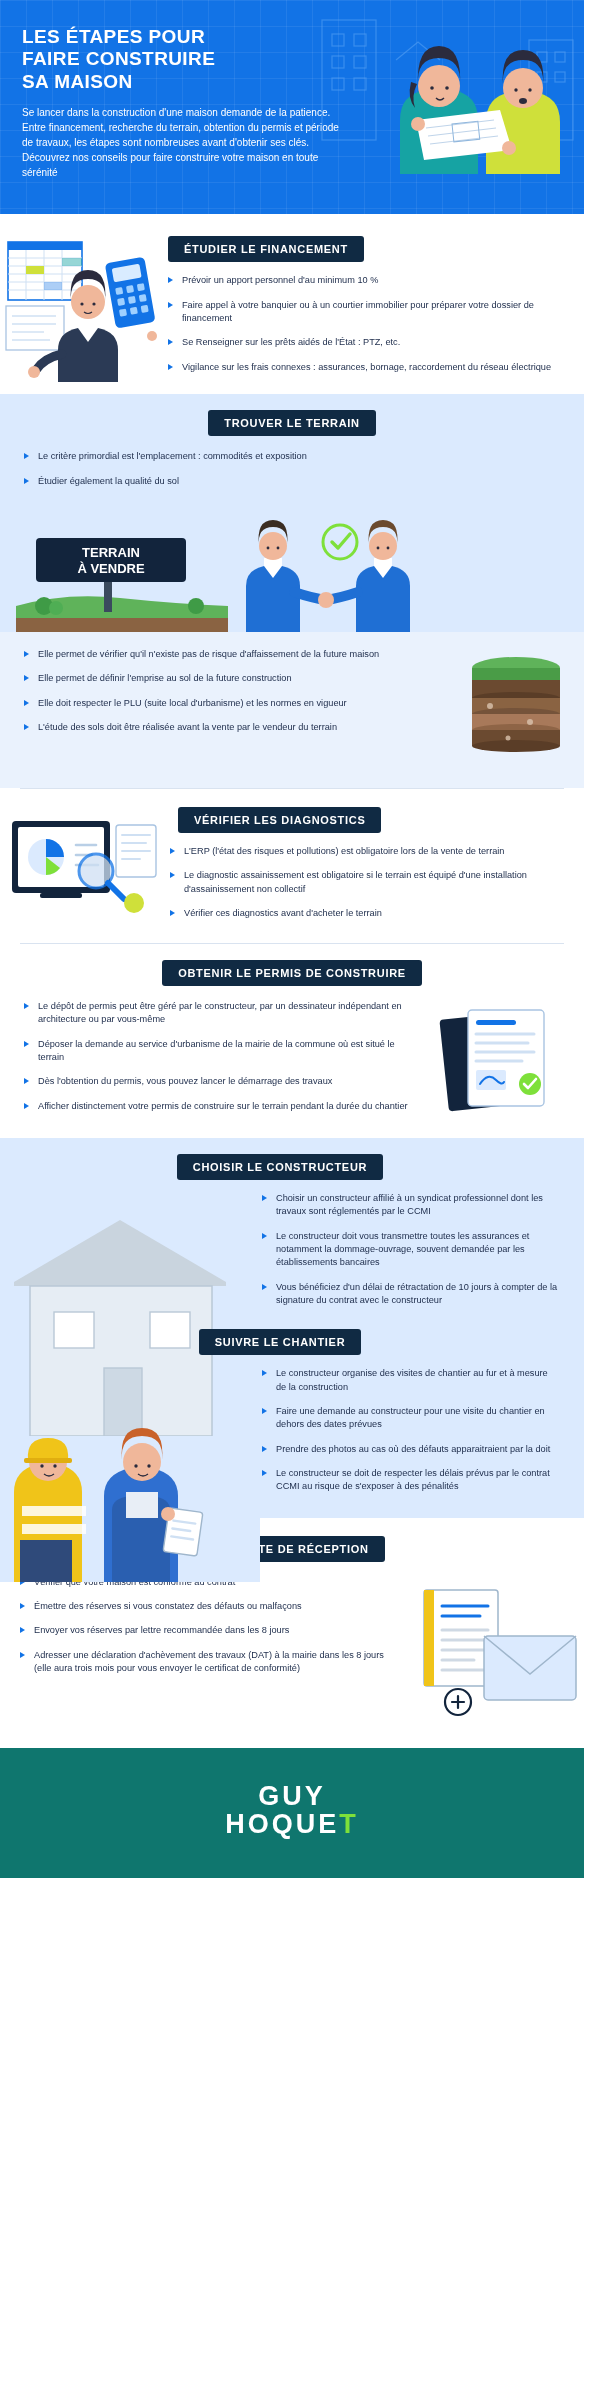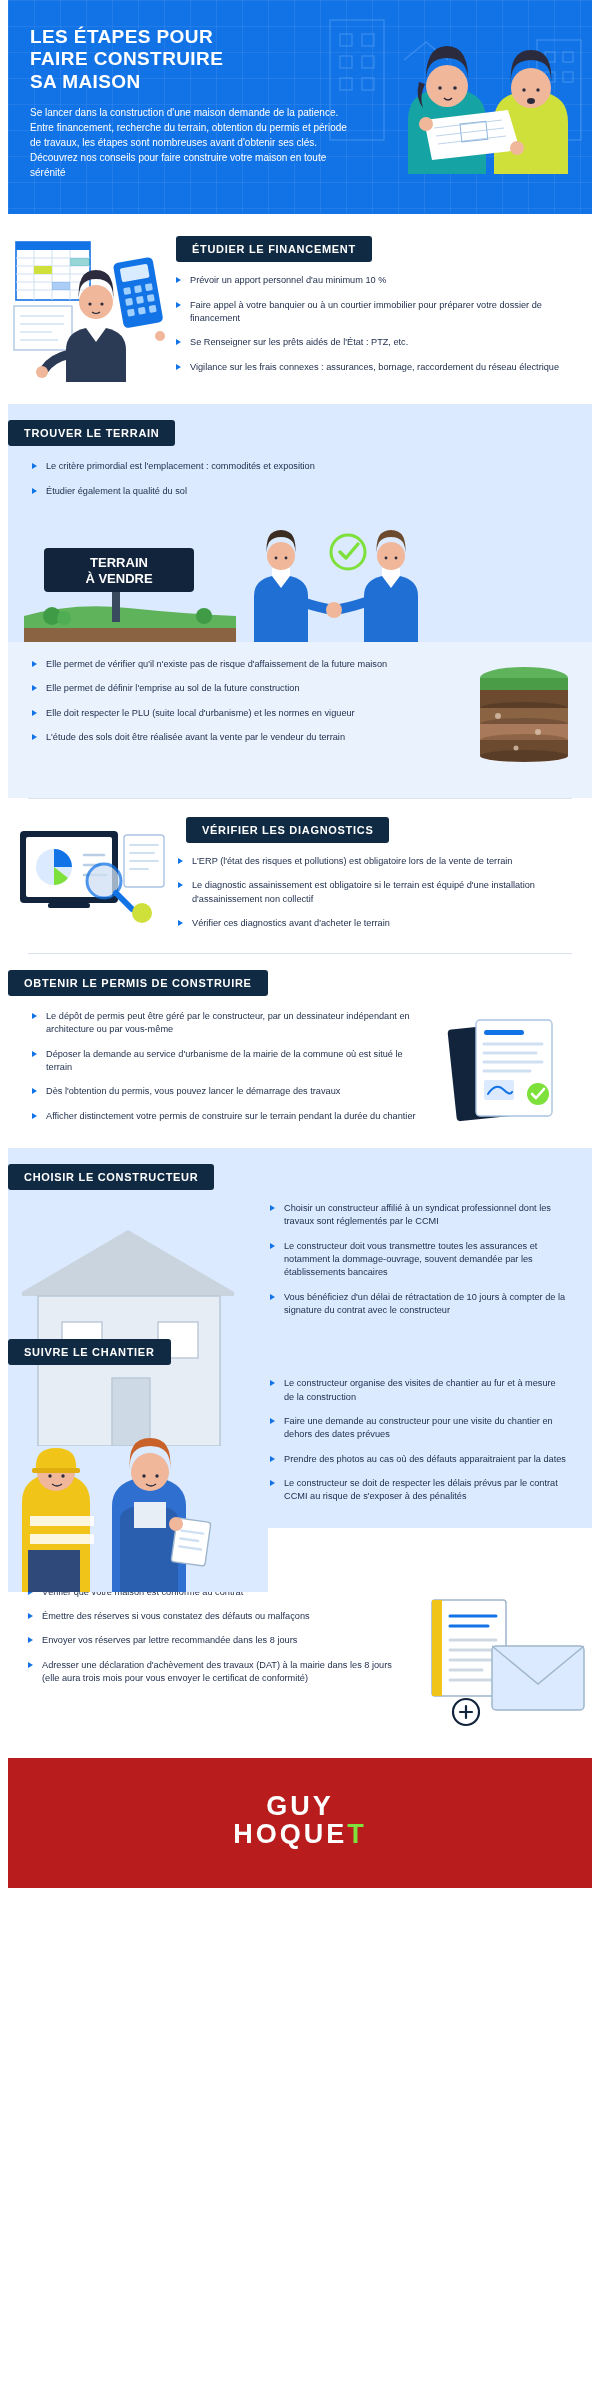--- a/index.html
+++ b/index.html
@@ -2,21 +2,21 @@
 <html lang="fr"><head>
 <meta charset="utf-8">
 <style>
   * { box-sizing: border-box; margin: 0; padding: 0; }
   body {
     width: 610px;
     font-family: "Liberation Sans", sans-serif;
     background: #ffffff;
     color: #1c2b4a;
   }
-  .page { width: 584px; position: relative; overflow: hidden; margin-left: 8px; }
+  .page { width: 584px; position: relative; overflow: hidden; }
 
   
   .hero {
     background: #1273e6;
     color: #fff;
     padding: 26px 22px 34px 22px;
     position: relative;
     overflow: hidden;
     min-height: 174px;
   }
@@ -53,21 +53,21 @@
     display: inline-block;
     background: #102a43;
     color: #fff;
     font-size: 11px;
     font-weight: 700;
     letter-spacing: 0.7px;
     text-transform: uppercase;
     padding: 7px 16px;
     border-radius: 3px;
   }
-  .title-wrap { }
+  .title-wrap { text-align: center; }
   .title-wrap.right { padding-right: 24px; }
   .title-wrap.left  { text-align: left; padding-left: 24px; }
 
   ul.bullets { list-style: none; }
   ul.bullets li {
     position: relative;
     padding-left: 14px;
     font-size: 9.2px;
     line-height: 1.45;
     margin-bottom: 11px;
@@ -83,21 +83,21 @@
     border-top: 3.5px solid transparent;
     border-bottom: 3.5px solid transparent;
   }
 
   .hr-soft { height: 1px; background: #d9e3f0; margin: 0 20px; }
 
   .row { display: flex; align-items: flex-start; }
 
   
   .footer {
-    background: #b91c1c;
+    background: #0f766e;
     color: #fff;
     text-align: center;
     padding: 34px 0 40px 0;
   }
   .footer .brand {
     font-size: 27px;
     font-weight: 700;
     letter-spacing: 3px;
     line-height: 1.05;
   }
@@ -170,21 +170,21 @@
     <div class="hero-inner">
       <h1>
         <span>LES ÉTAPES POUR</span><br>
         <span>FAIRE CONSTRUIRE</span><br>
         <span>SA MAISON</span>
       </h1>
       <p>Se lancer dans la construction d'une maison demande de la patience. Entre financement, recherche du terrain, obtention du permis et période de travaux, les étapes sont nombreuses avant d'obtenir ses clés. Découvrez nos conseils pour faire construire votre maison en toute sérénité</p>
     </div>
   </section>
 
-  <section class="section sec-light" style="padding:18px 0 22px 0;">
+  <section class="section sec-light" style="padding:18px 0 12px 0;">
     <div class="row">
 
       <div style="width:168px; flex:0 0 168px;">
         <svg width="168" height="150" viewBox="0 0 168 150">
 
           <g>
             <rect x="8" y="10" width="74" height="58" fill="#ffffff" stroke="#1273e6" stroke-width="1.6"></rect>
             <rect x="8" y="10" width="74" height="8" fill="#1273e6"></rect>
             <g stroke="#cfe0f3" stroke-width="1">
               <path d="M8 26 H82"></path>
@@ -477,21 +477,21 @@
       </ul>
     </div>
 
     <div style="position:relative; z-index:2; margin-top:22px; padding-bottom:24px;">
       <div class="title-wrap right" style="margin-bottom:12px;">
         <span class="title-pill">SUIVRE LE CHANTIER</span>
       </div>
       <ul class="bullets" style="margin-left:262px; padding-right:24px;">
         <li>Le constructeur organise des visites de chantier au fur et à mesure de la construction</li>
         <li>Faire une demande au constructeur pour une visite du chantier en dehors des dates prévues</li>
-        <li>Prendre des photos au cas où des défauts apparaitraient par la dates</li>
+        <li>Prendre des photos au cas où des défauts apparaitraient par la doit</li>
         <li>Le constructeur se doit de respecter les délais prévus par le contrat CCMI au risque de s'exposer à des pénalités</li>
       </ul>
     </div>
   </section>
 
   <section class="section sec-light" style="padding:18px 0 22px 0; position:relative;">
     <div class="title-wrap" style="margin-bottom:14px;">
       <span class="title-pill">LA VISITE DE RÉCEPTION</span>
     </div>
     <div class="row">

